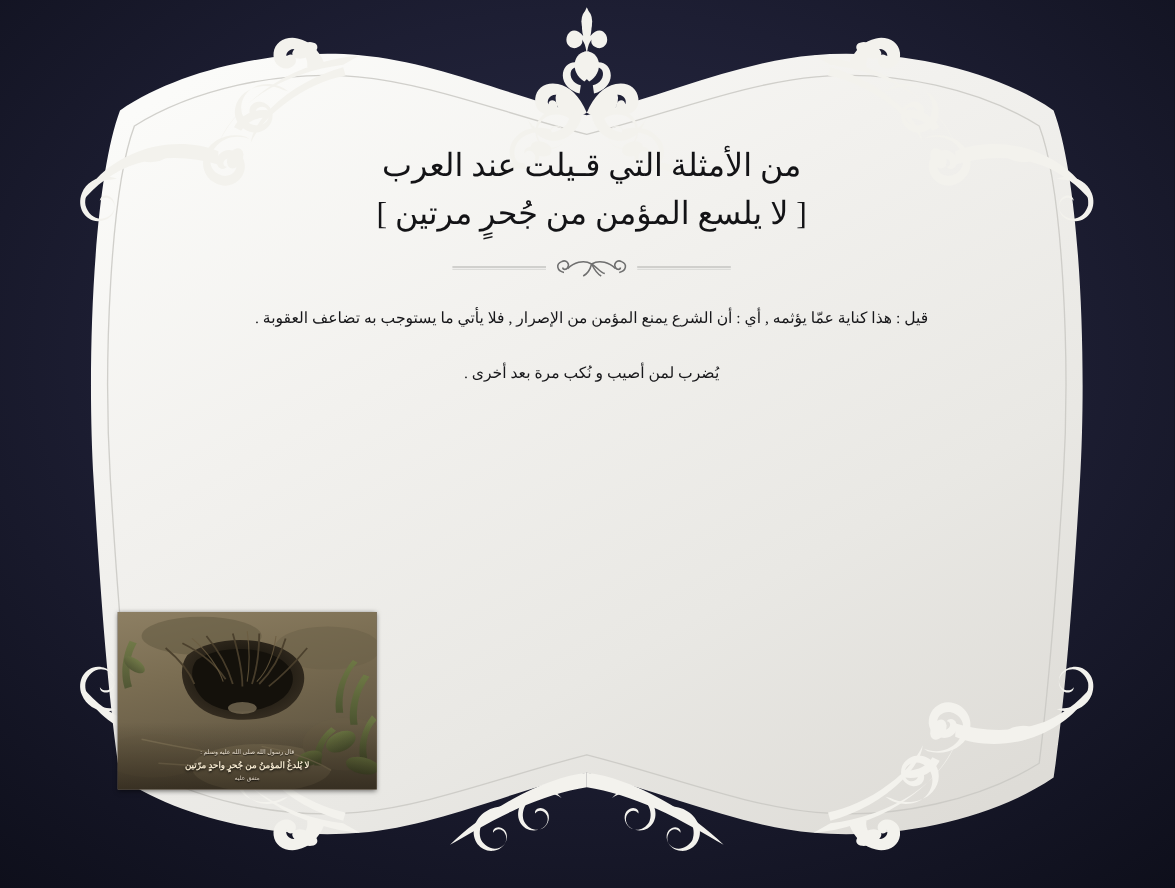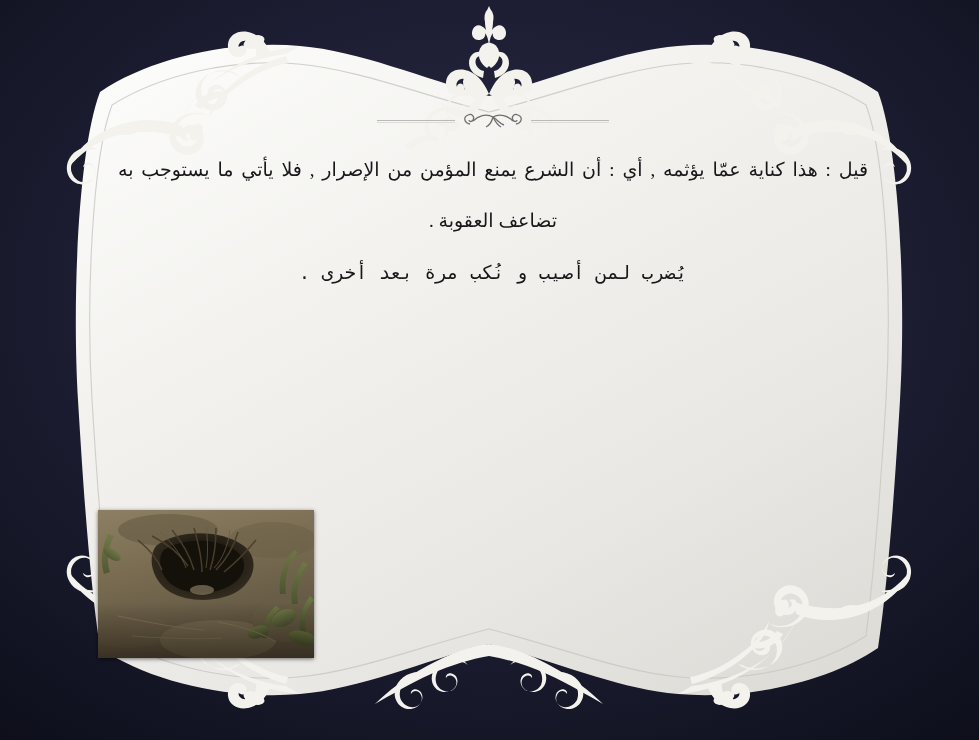--- a/index.html
+++ b/index.html
@@ -66,29 +66,28 @@
   }
   .divider .flourish {
     line-height: 0;
   }
 
   .body-block {
     padding: 0 10px;
     color: #17171a;
   }
   .para {
-    font-size: 19px;
+    font-size: 13px;
     line-height: 2.68;
     text-align: justify;
     text-align-last: center;
-    margin: 0;
+    margin: 12px;
   }
   .para.center-only {
     text-align: center;
-    font-family: Liberation Mono, monospace;
   }
   .para + .para { margin-top: 2px; }
 
   
   .photo {
     position: absolute;
     left: 98px;
     top: 510px;
     width: 216px;
     height: 148px;
@@ -305,20 +304,24 @@
           </g>
         <g transform="scale(-1,1)">
             <use href="#bottomSwirl"></use>
           </g>
       </g>
     </g>
   </svg>
 
   <div class="panel-content">
 
+    <div class="title-block">
+      <div class="title-line">من الأمثلة التي قـيلت عند العرب</div>
+      <div class="title-line">[ لا يلسع المؤمن من جُحرٍ مرتين ]</div>
+    </div>
 
     <div class="divider">
       <span class="rule"></span>
       <span class="flourish">
         <svg width="62" height="22" viewBox="0 0 62 22" fill="none" stroke="#6f6f6f" stroke-width="1.3">
           <path d="M8,14 C2,13 1,7 6,5 C10,3 13,7 11,10 C10,12 7,12 7,10"></path>
           <path d="M11,11 C16,6 24,3 31,7 C36,10 38,14 42,15"></path>
           <path d="M54,14 C60,13 61,7 56,5 C52,3 49,7 51,10 C52,12 55,12 55,10"></path>
           <path d="M51,11 C46,6 38,3 31,7"></path>
           <path d="M31,7 C30,11 28,15 24,17"></path>
@@ -406,15 +409,20 @@
 
       <g stroke="#8a7c5e" stroke-width="1.2" fill="none" opacity="0.8">
         <path d="M20,106 C48,112 78,118 106,120"></path>
         <path d="M34,126 C62,128 96,130 124,128"></path>
         <path d="M120,112 C142,116 162,122 178,132"></path>
       </g>
 
       <rect x="0" y="92" width="216" height="56" fill="url(#capShade)"></rect>
     </svg>
 
+    <div class="photo-caption">
+      <span class="cap-top">قال رسول الله صلى الله عليه وسلم :</span>
+      <span class="cap-main">لا يُلدغُ المؤمنُ من جُحرٍ واحدٍ مرّتين</span>
+      <span class="cap-src">متفق عليه</span>
+    </div>
   </div>
 
 </div>
 
 </body></html>

